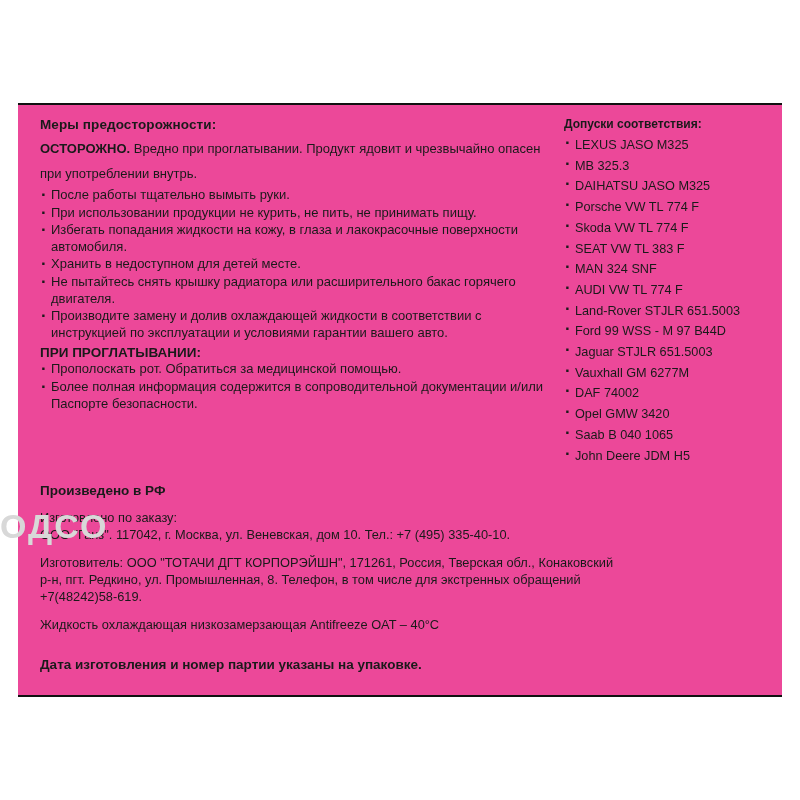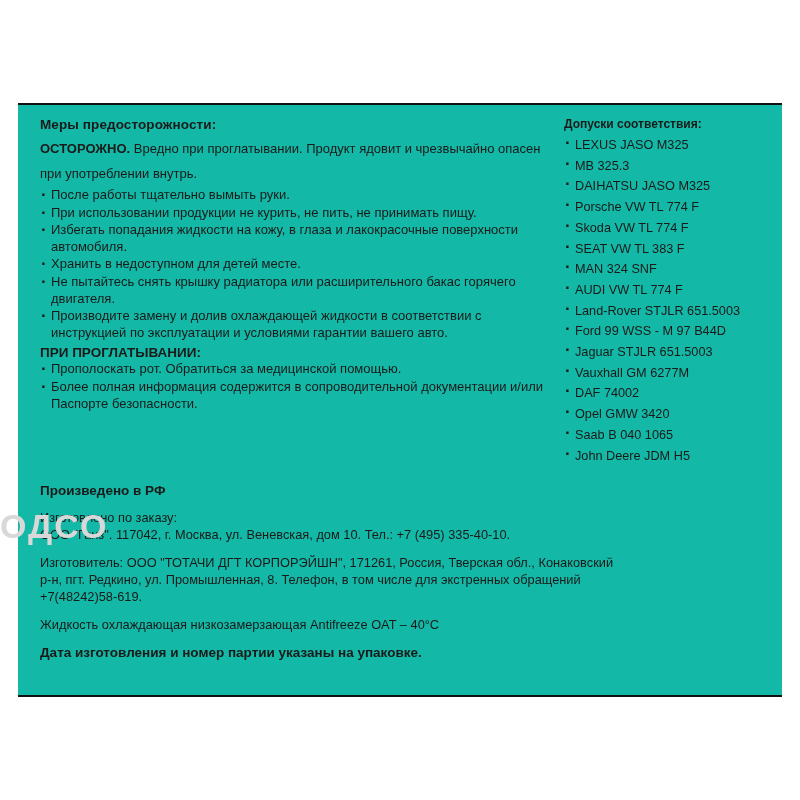--- a/index.html
+++ b/index.html
@@ -25,21 +25,21 @@
   
   .label {
     position: absolute;
     left: 18px;
     top: 103px;
     width: 764px;
     height: 594px;
     border-top: 2px solid #111;
     border-bottom: 2px solid #111;
     box-sizing: border-box;
-    background: #14b8a6;
+    background: #ec4899;
   }
   .columns {
     position: absolute;
     left: 0; top: 0;
     width: 100%;
     height: 100%;
   }
   .col-left {
     position: absolute;
     left: 22px;
@@ -131,21 +131,21 @@
     margin-bottom: 11px;
   }
   .block {
     font-size: 12.8px;
     line-height: 17px;
     margin-bottom: 11px;
   }
   .block-last {
     font-size: 12.8px;
     line-height: 17px;
-    margin-bottom: 12px;
+    margin-bottom: 24px;
   }
   .bold-note {
     font-weight: bold;
     font-size: 13.5px;
   }
   
   .watermark {
     position: absolute;
     left: 0;
     top: 507px;

